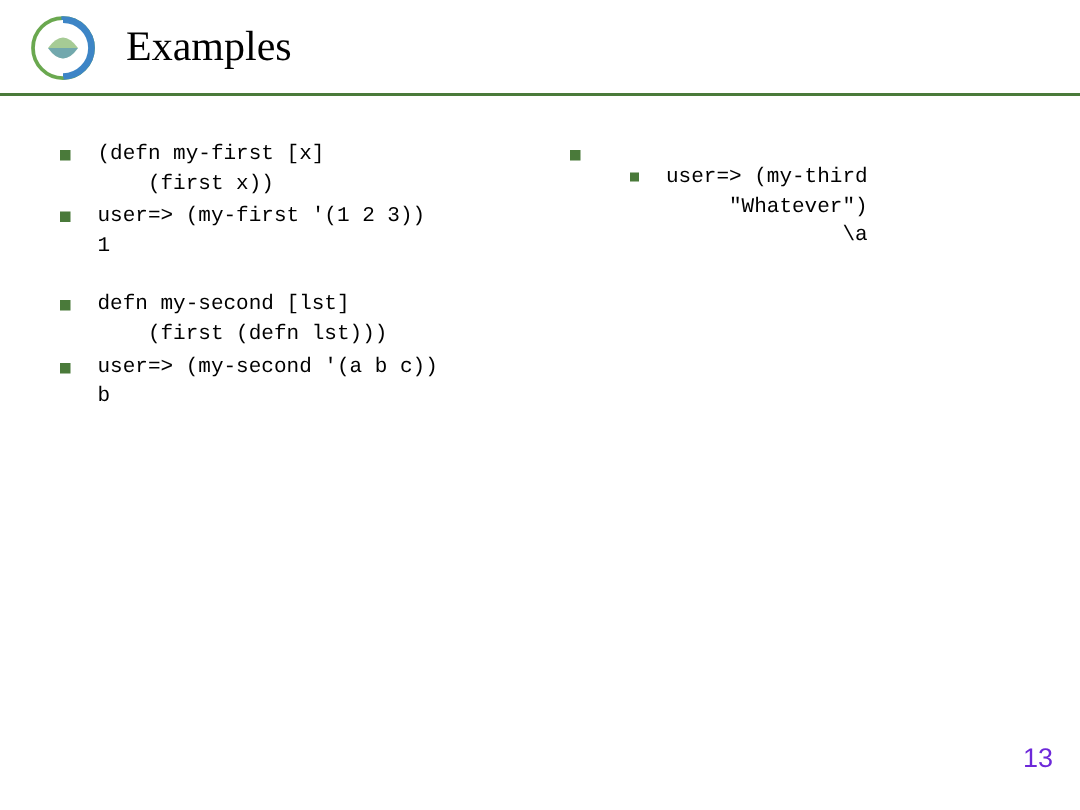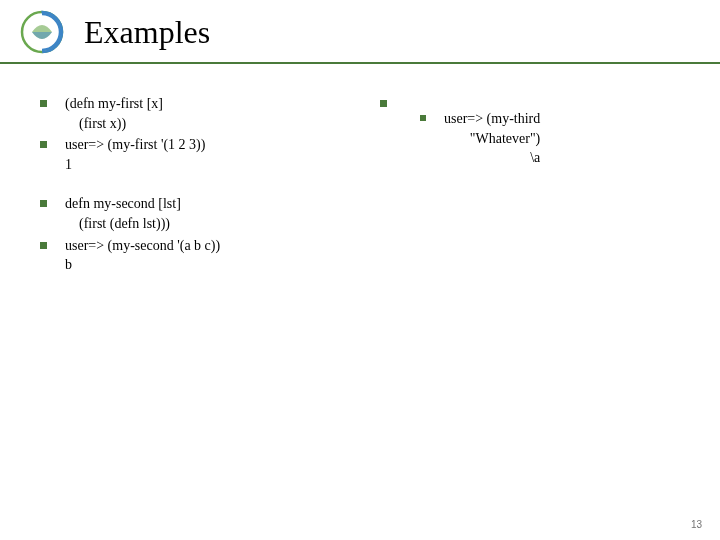--- a/index.html
+++ b/index.html
@@ -1,30 +1,30 @@
 <!DOCTYPE html>
 <html><head>
 <meta charset="utf-8">
 <style>
   * { margin: 0; padding: 0; box-sizing: border-box; }
   html, body { width: 720px; height: 540px; font-family: Arial, sans-serif; background: #fff; position: relative; }
   .slide { width: 720px; height: 540px; position: relative; }
   .header { display: flex; align-items: center; padding: 10px 20px 8px 20px; border-bottom: 2px solid #4a7a3a; }
   .logo { width: 44px; height: 44px; margin-right: 20px; position: relative; }
   .logo svg { width: 44px; height: 44px; }
-  .title { font-family: "Times New Roman", serif; font-size: 32px; font-weight: normal; color: #000; }
+  .title { font-family: "Times New Roman", serif; font-size: 28px; font-weight: normal; color: #000; }
   .content { display: flex; padding: 30px 30px 0 40px; gap: 30px; }
   .col { flex: 1; }
   .bullet-item { display: flex; align-items: flex-start; margin-bottom: 2px; }
   .bullet-item.gap-after { margin-bottom: 20px; }
   .bullet-mark { width: 7px; height: 7px; background: #4a7a3a; flex-shrink: 0; margin-top: 6px; margin-right: 18px; }
-  .bullet-text { font-family: Liberation Serif, serif; font-size: 14px; line-height: 1.4; white-space: pre; color: #000; }
+  .bullet-text { font-family: Liberation Mono, monospace; font-size: 14px; line-height: 1.4; white-space: pre; color: #000; }
   .sub { margin-left: 40px; text-align: right; }
   .sub .bullet-mark { width: 6px; height: 6px; }
-  .pagenum { position: absolute; bottom: 10px; right: 18px; font-family: Arial, sans-serif; font-size: 10px; color: #737373; }
+  .pagenum { position: absolute; bottom: 24px; right: 18px; font-family: Arial, sans-serif; font-size: 18px; color: #6d28d9; }
 </style>
 </head>
 <body>
 <div class="slide">
 
 <div class="header">
   <div class="logo">
     <svg viewBox="0 0 44 44">
       <circle cx="22" cy="22" r="20" fill="none" stroke="#6aa84f" stroke-width="2.5"></circle>
       <circle cx="22" cy="22" r="20" fill="none" stroke="#3d85c6" stroke-width="2.5" stroke-dasharray="62 62" stroke-dashoffset="31"></circle>

